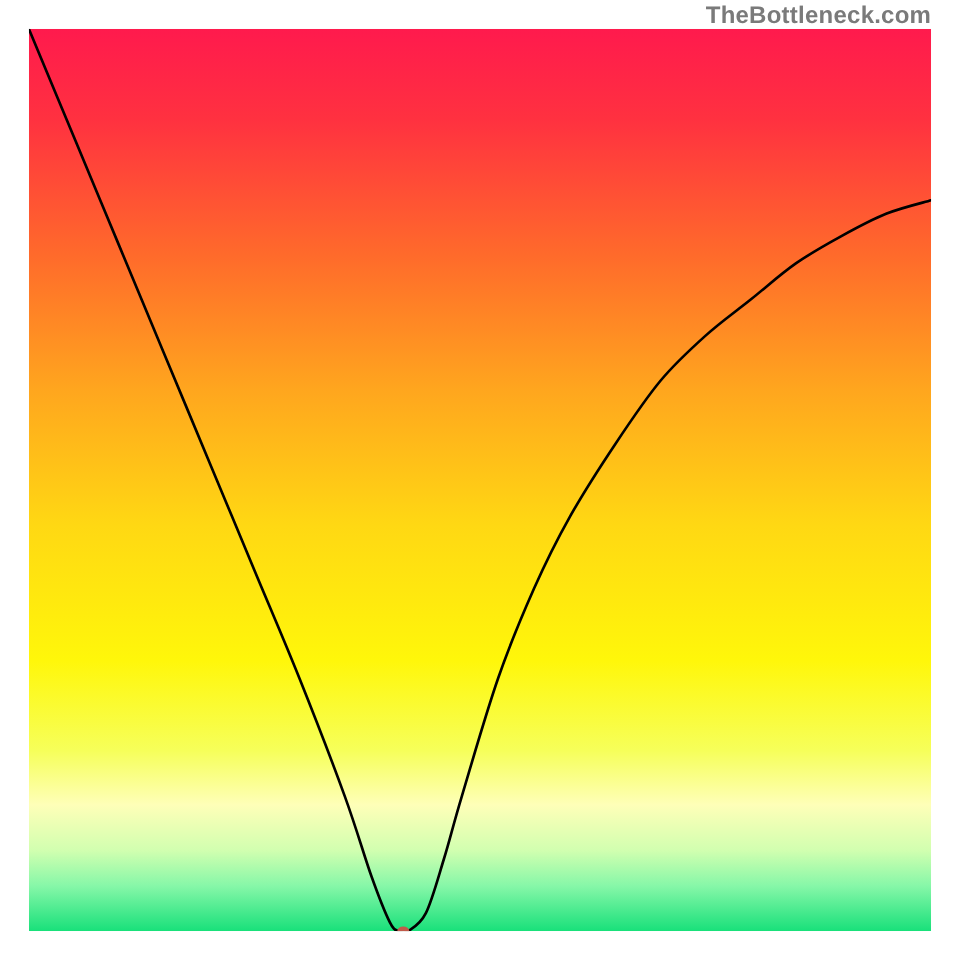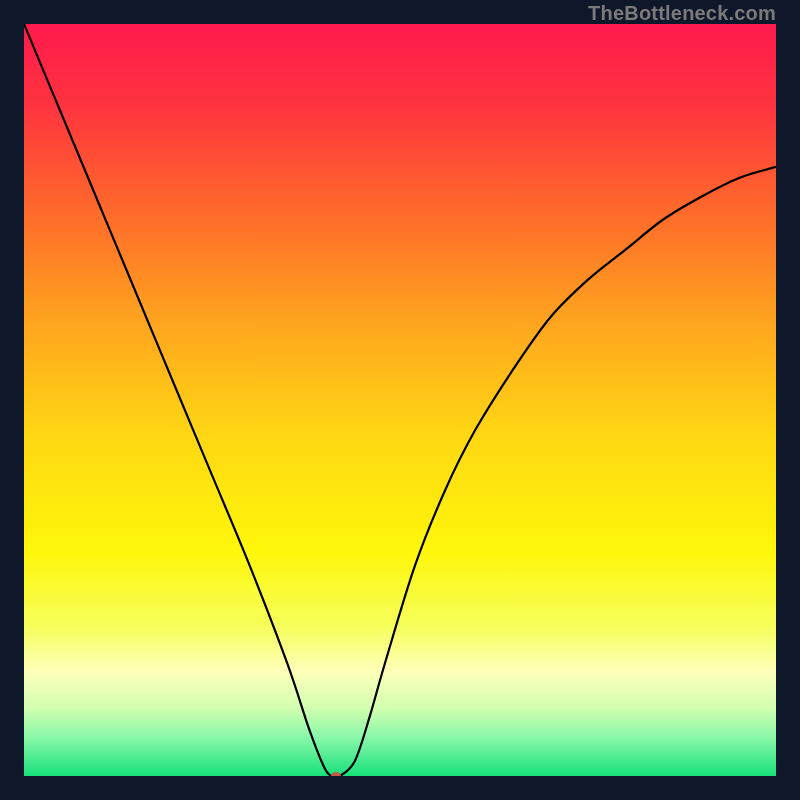--- a/index.html
+++ b/index.html
@@ -10,21 +10,21 @@
     overflow: hidden;
     background: #000;
     font-family: Arial, Helvetica, sans-serif;
   }
   .frame {
     position: absolute;
     top: 0;
     left: 0;
     width: 800px;
     height: 800px;
-    background: #0f172a;
+    background: #ffffff;
   }
   .plot {
     position: absolute;
     top: 24px;
     left: 24px;
     width: 752px;
     height: 752px;
     overflow: hidden;
   }
   .attribution {

